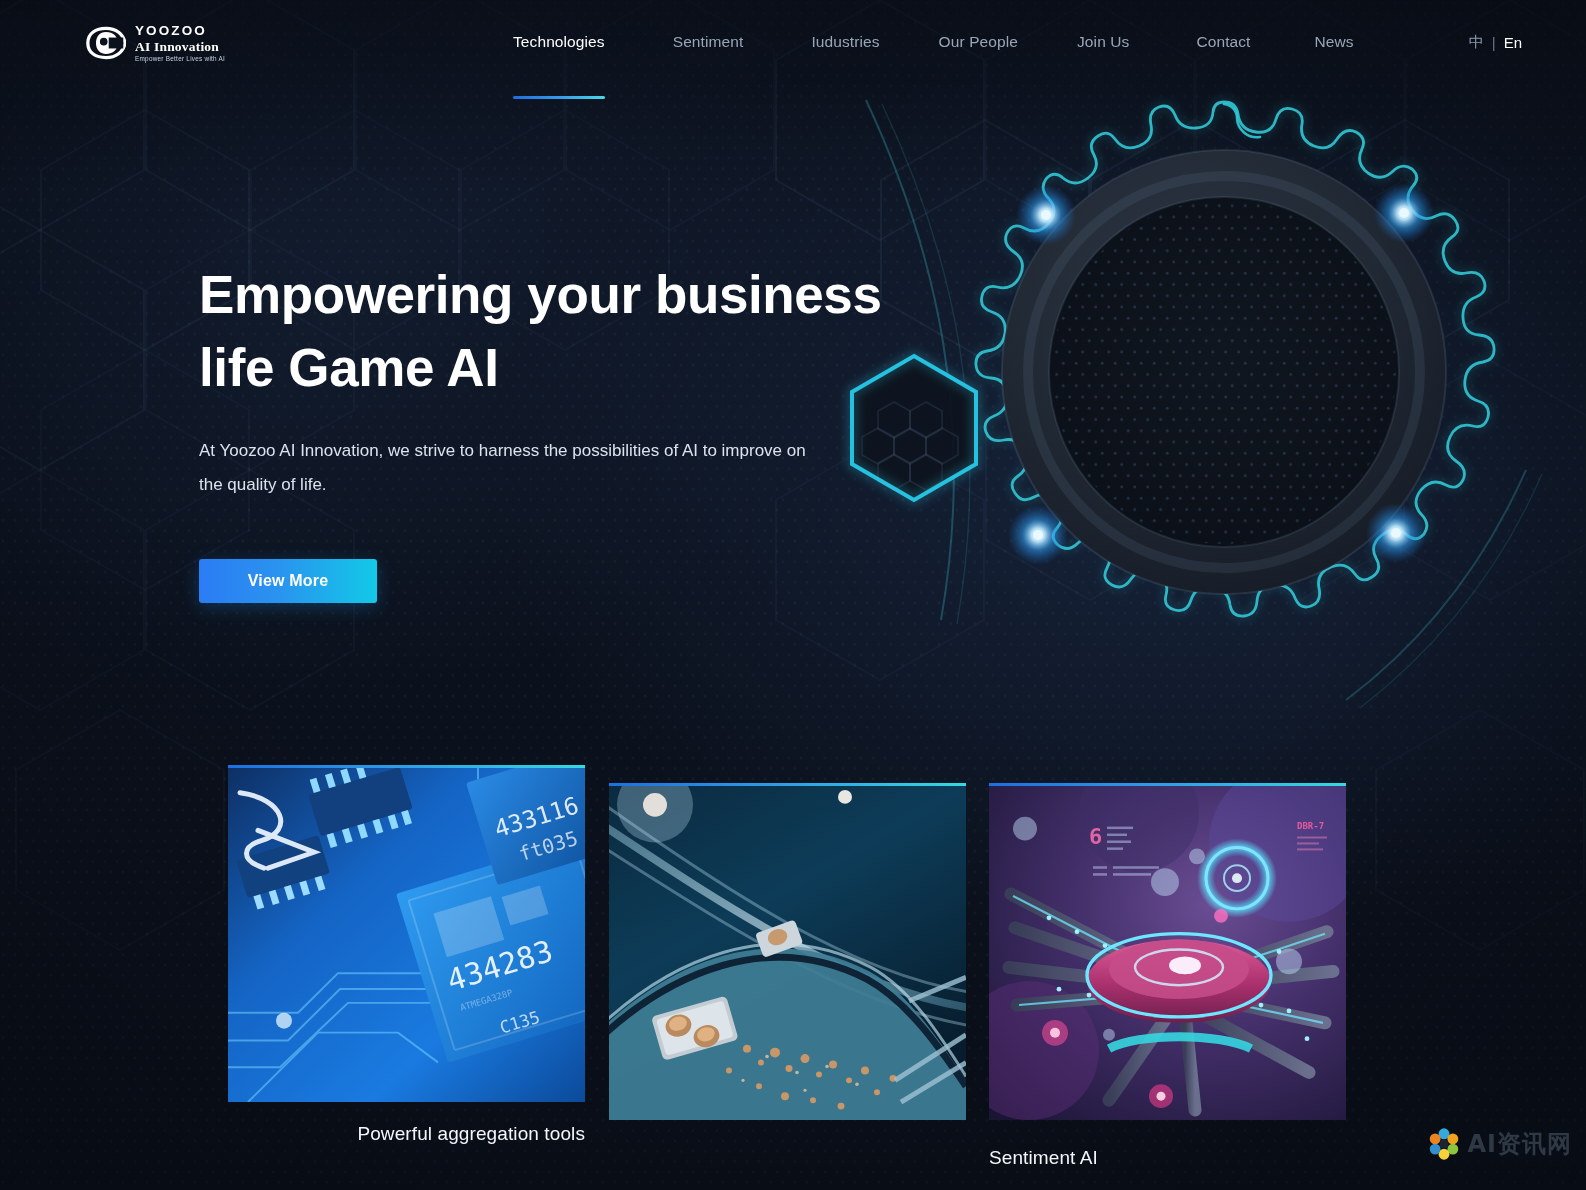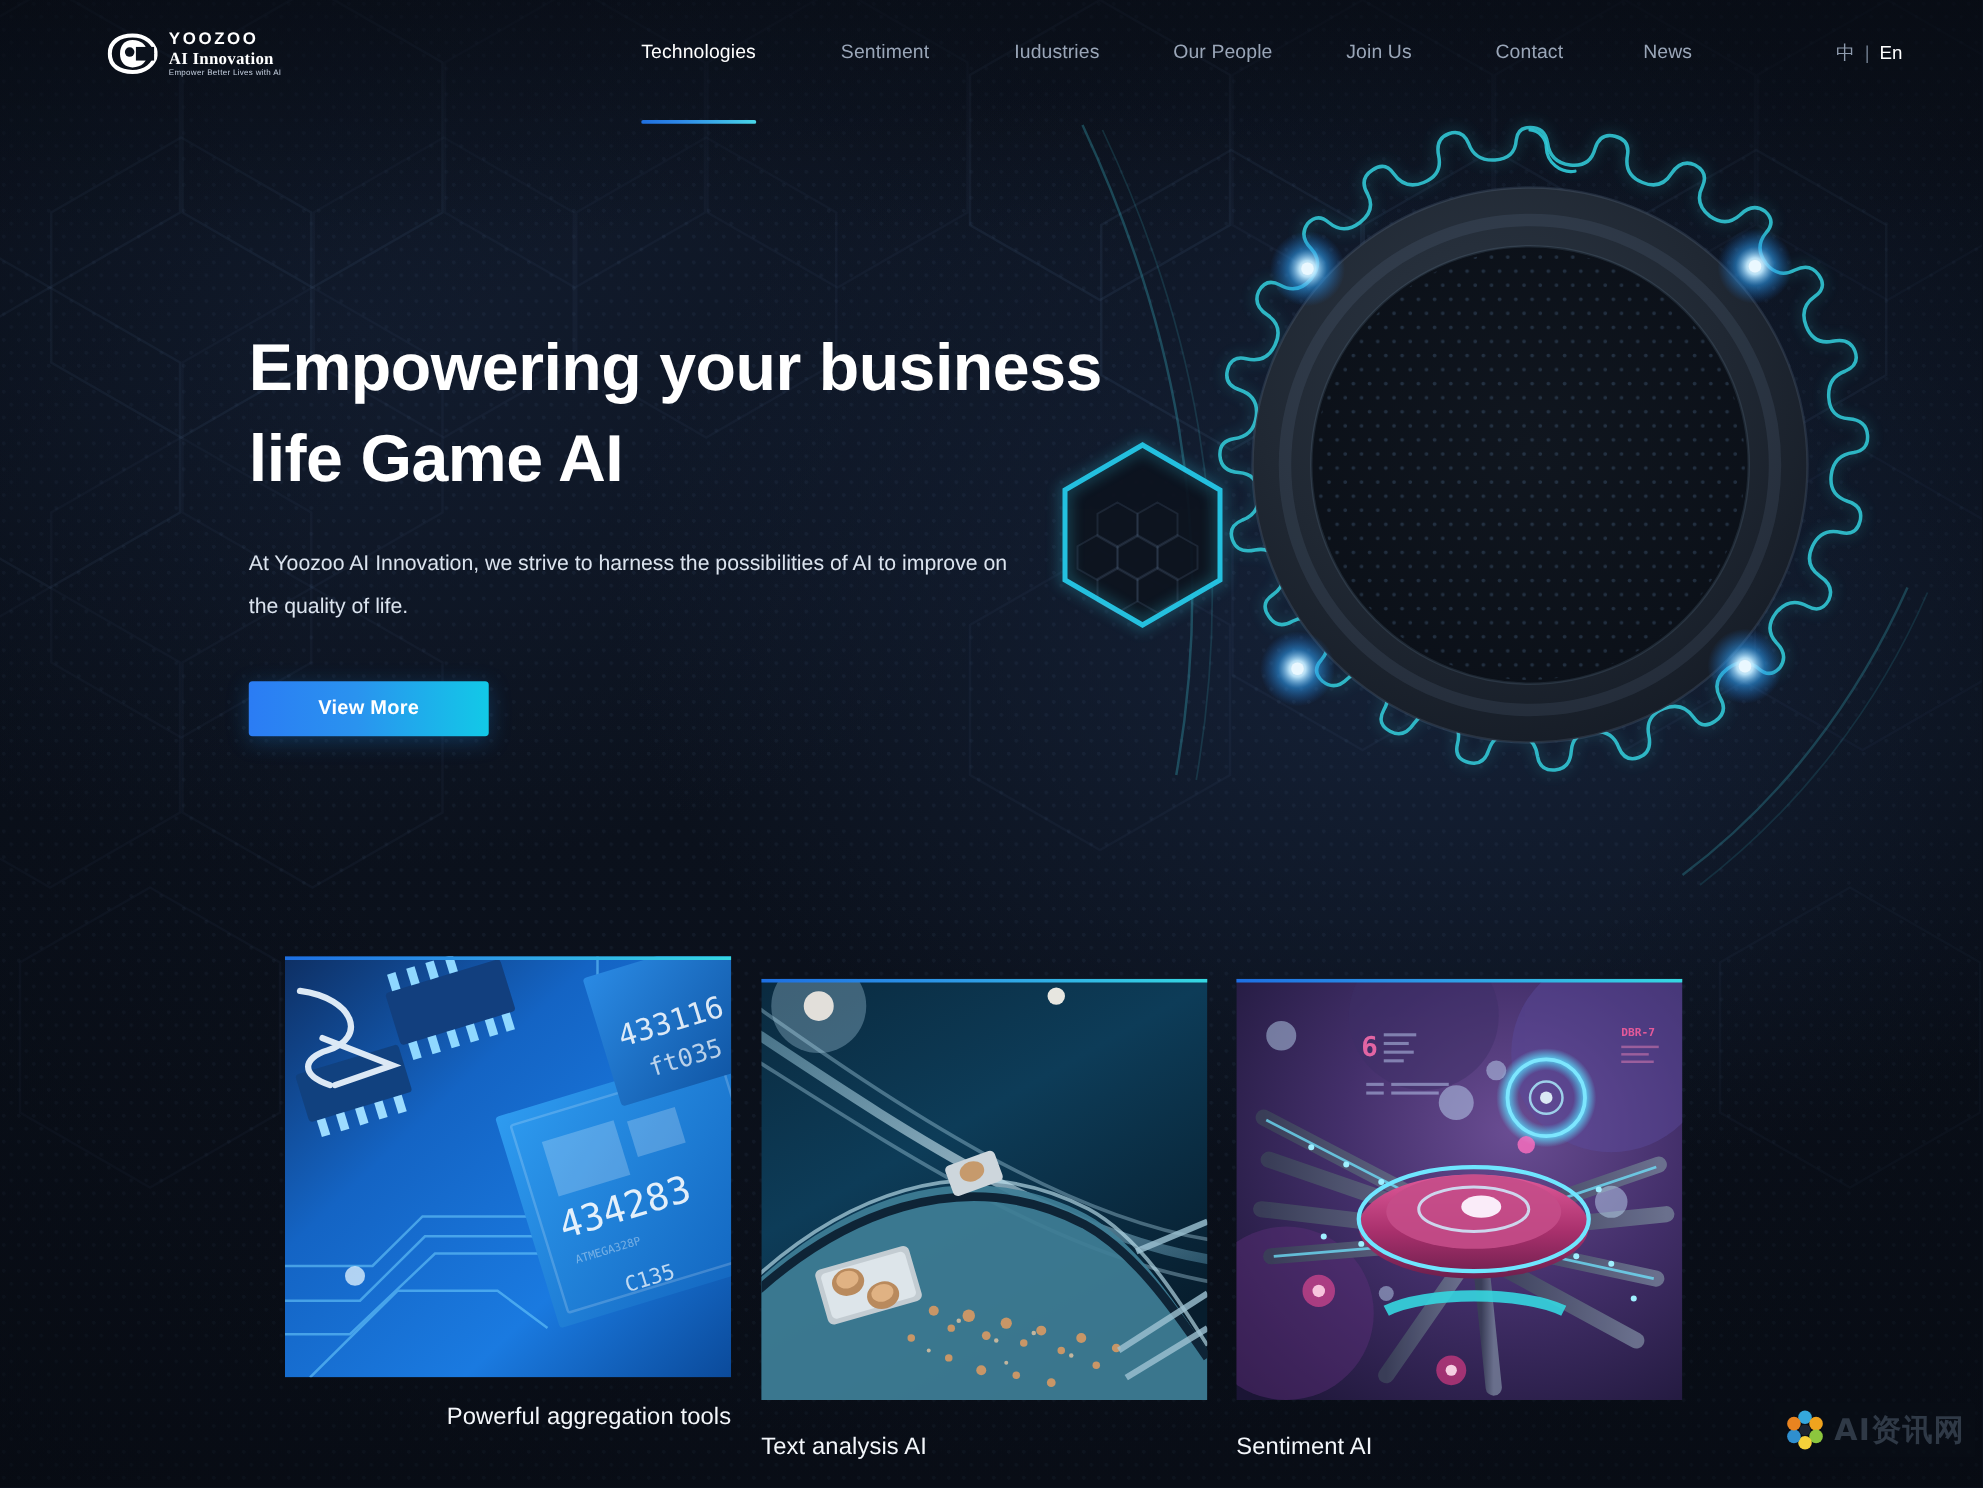--- a/index.html
+++ b/index.html
@@ -80,22 +80,22 @@
   .hero-copy { position:absolute; left:199px; top:246px; width:740px; }
   h1.hero-title {
     font-size:53px; line-height:73px; font-weight:700; color:#ffffff;
     letter-spacing:-0.4px;
   }
   .hero-sub {
     margin-top:30px; font-size:17px; line-height:34px; color:#dbe3ee;
     max-width:625px; font-weight:400;
   }
   .btn-viewmore {
-    margin-top:43px; display:inline-flex; align-items:center; justify-content:center;
-    width:192px; height:44px; border:none; border-radius:3px; cursor:pointer;
+    margin-top:57px; display:inline-flex; align-items:center; justify-content:center;
+    width:178px; height:44px; border:none; border-radius:3px; cursor:pointer;
     background:linear-gradient(90deg,#2b7cf4 0%, #2a93ef 45%, #12c9e7 100%);
     color:#ffffff; font-size:16px; font-weight:700; letter-spacing:.2px;
     font-family:"Liberation Sans", sans-serif;
     box-shadow:0 4px 18px rgba(28,140,230,.28);
     text-align:right;
   }
 
   
   .art { position:absolute; right:0; top:0; width:760px; height:760px; z-index:10; }
   .art svg { position:absolute; inset:0; width:100%; height:100%; }
@@ -554,21 +554,20 @@
 
             <g stroke="#9fc4d4" stroke-width="5" fill="none" opacity=".8">
               <path d="M286 300 L357 254"></path>
               <path d="M292 322 L357 282"></path>
               <path d="M300 220 L357 196"></path>
             </g>
           </svg>
         </div>
         <div class="thumb-top"></div>
       </div>
-      <div class="card-title">Text analysis AI</div>
     </article>
 
     <article class="card" id="card-3">
       <div class="thumb">
         <div class="thumb-img">
           <svg viewBox="0 0 357 340" preserveAspectRatio="none">
             <defs>
               <radialGradient id="c3bg" cx="62%" cy="36%" r="85%">
                 <stop offset="0%" stop-color="#6a4d93"></stop>
                 <stop offset="45%" stop-color="#432f6a"></stop>

